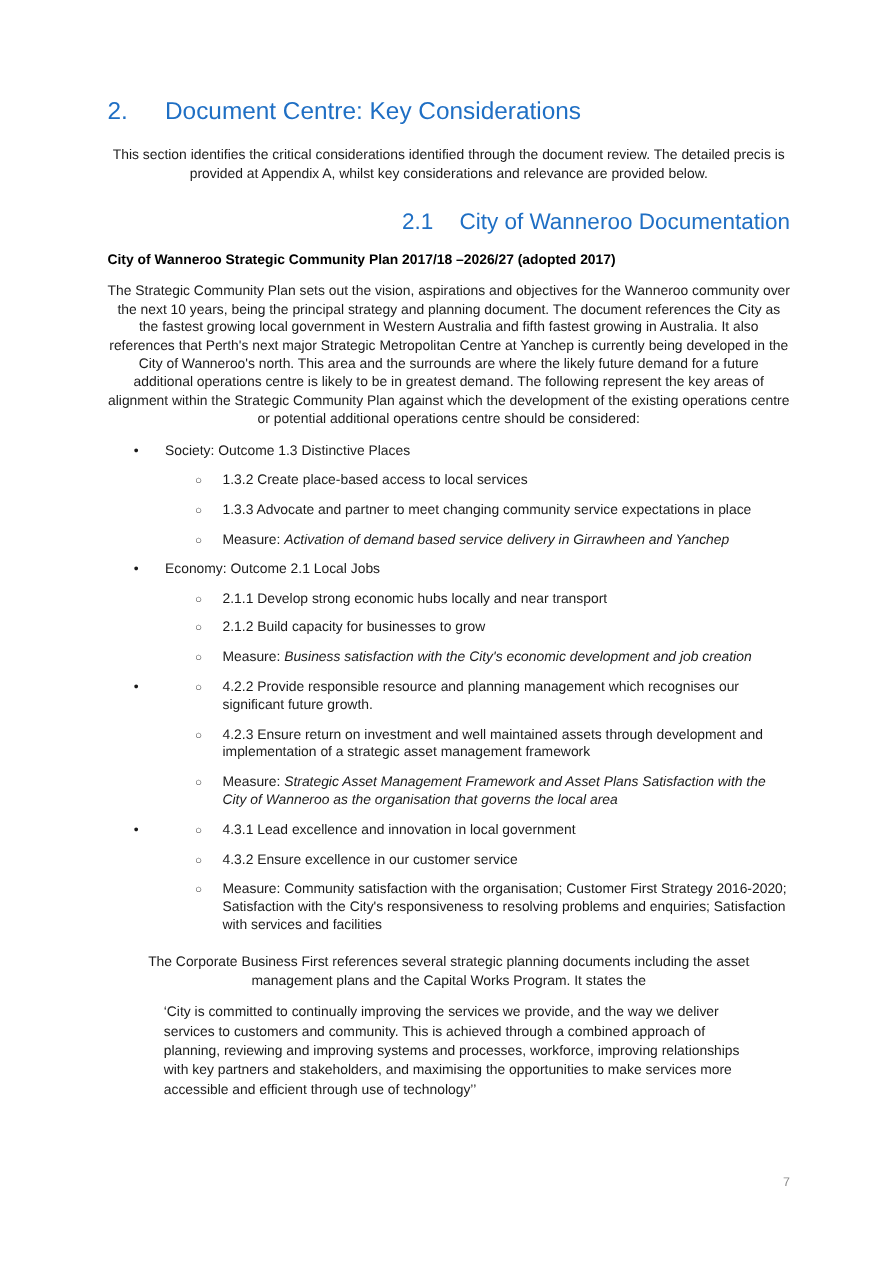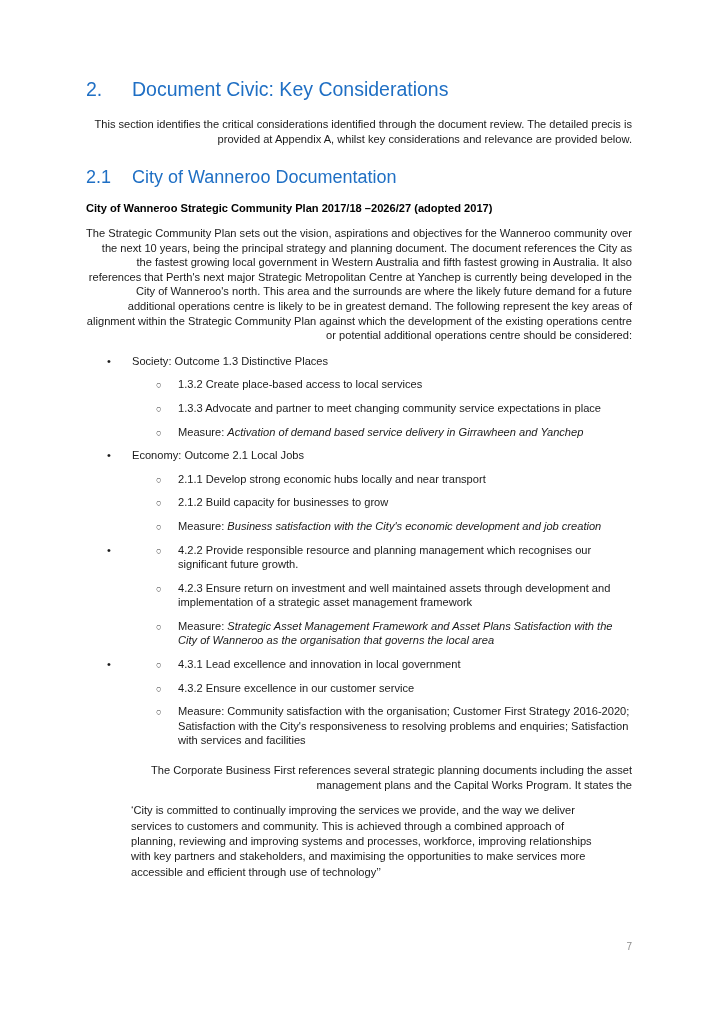--- a/index.html
+++ b/index.html
@@ -45,32 +45,33 @@
     flex: 0 0 46px;
   }
 
   h2.h-sub {
     font-size: 18px;
     font-weight: normal;
     color: #1F6FC4;
     margin: 21px 0 13px 0;
     line-height: 1.18;
     display: flex;
+    justify-content: flex-end;
   }
   h2.h-sub .num {
     width: 46px;
     flex: 0 0 46px;
   }
 
   
   p.body {
     font-size: 11.1px;
     line-height: 14.6px;
     margin: 0 0 11px 0;
-    text-align: right;
+    text-align: center;
     color: #1a1a1a;
   }
 
   p.doc-title {
     font-size: 11.1px;
     line-height: 14.6px;
     font-weight: bold;
     margin: 0 0 10px 0;
     color: #000;
   }
@@ -153,21 +154,21 @@
   .spacer-after-list { height: 6px; }
 </style>
 </head>
 <body>
 
 <div class="page">
   <div class="content">
 
     <h1 class="h-major">
       <span class="num">2.</span>
-      <span>Document Civic: Key Considerations</span>
+      <span>Document Centre: Key Considerations</span>
     </h1>
 
     <p class="body">This section identifies the critical considerations identified through the document review. The detailed precis is provided at Appendix A, whilst key considerations and relevance are provided below.</p>
 
     <h2 class="h-sub">
       <span class="num">2.1</span>
       <span>City of Wanneroo Documentation</span>
     </h2>
 
     <p class="doc-title">City of Wanneroo Strategic Community Plan 2017/18 –2026/27 (adopted 2017)</p>

